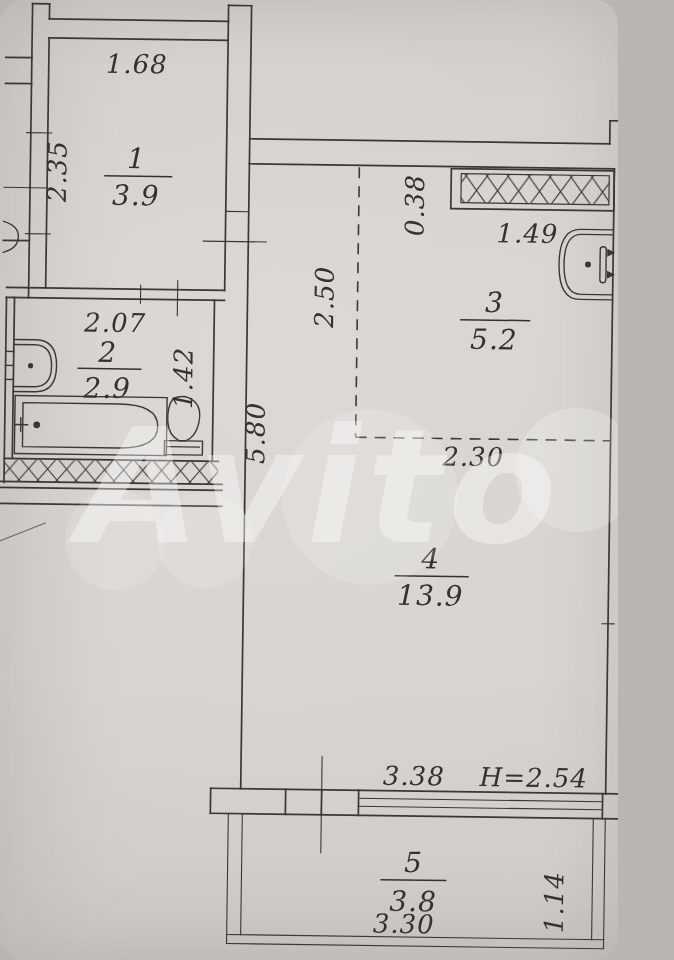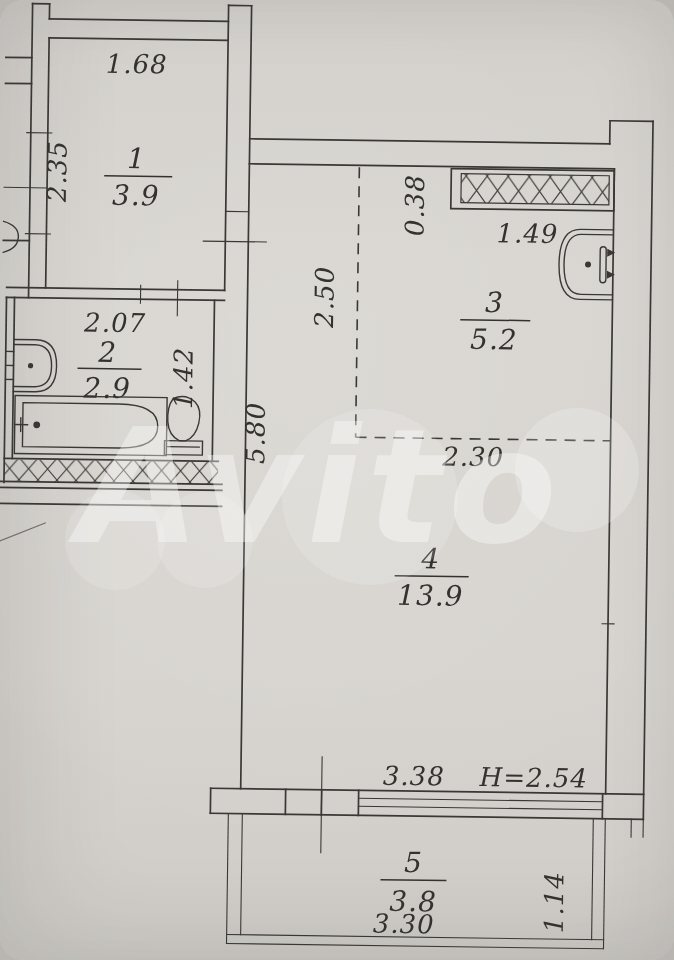--- a/index.html
+++ b/index.html
@@ -1,18 +1,18 @@
 <!DOCTYPE html>
 <html><head>
 <meta charset="utf-8">
 <style>
   html,body{margin:0;padding:0;background:#b9b6b1;}
   .photo{
     position:relative;
-    width:674px;height:960px;
+    width:618px;height:960px;
     overflow:hidden;
     background:
       radial-gradient(120% 90% at 45% 38%, rgba(255,255,255,0.10), rgba(0,0,0,0) 60%),
       linear-gradient(180deg,#d2cfca 0%,#d8d5d0 28%,#d7d4cf 70%,#cfccc7 100%);
     box-shadow: inset 45px -30px 90px rgba(0,0,0,0.07), inset -25px 15px 70px rgba(0,0,0,0.05);
     font-family:"DejaVu Serif", serif;
     border-radius:24px;
   }
   svg{position:absolute;left:0;top:0;}
   .w   {stroke:#3a3836;stroke-width:1.7;fill:none;stroke-linecap:square;}

